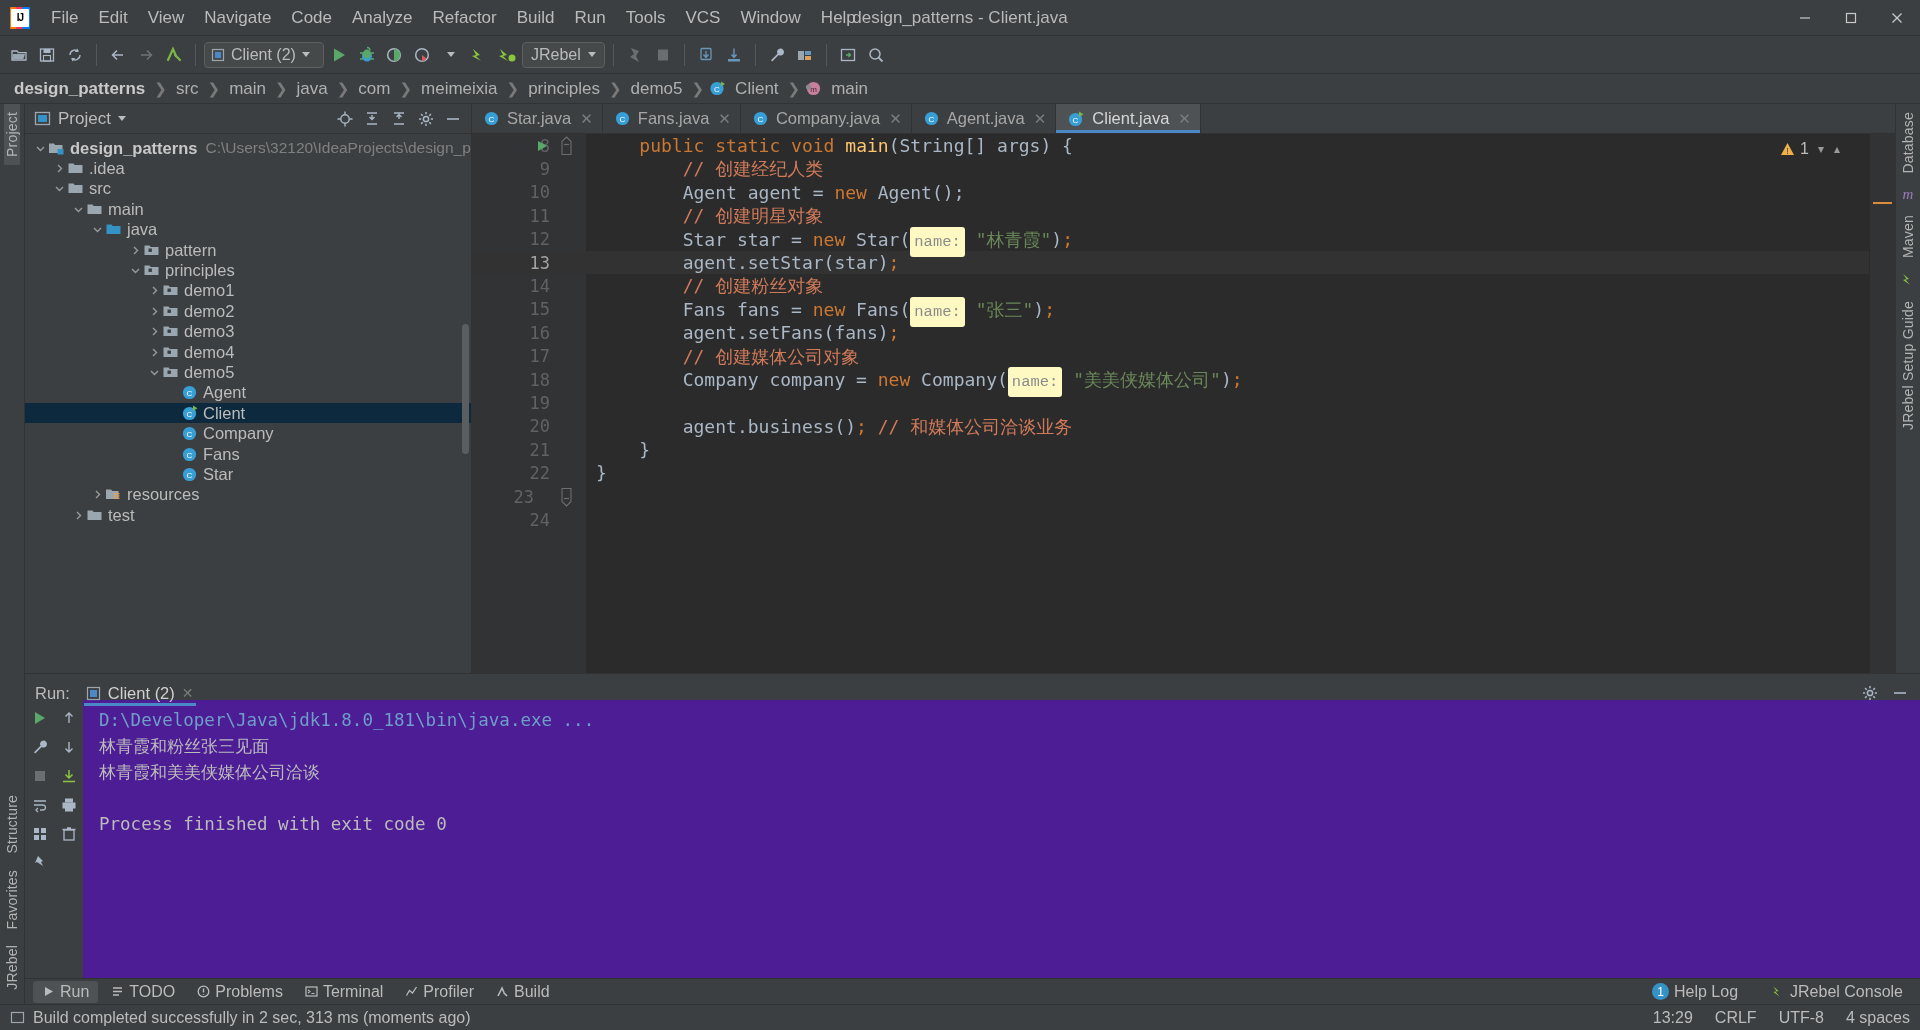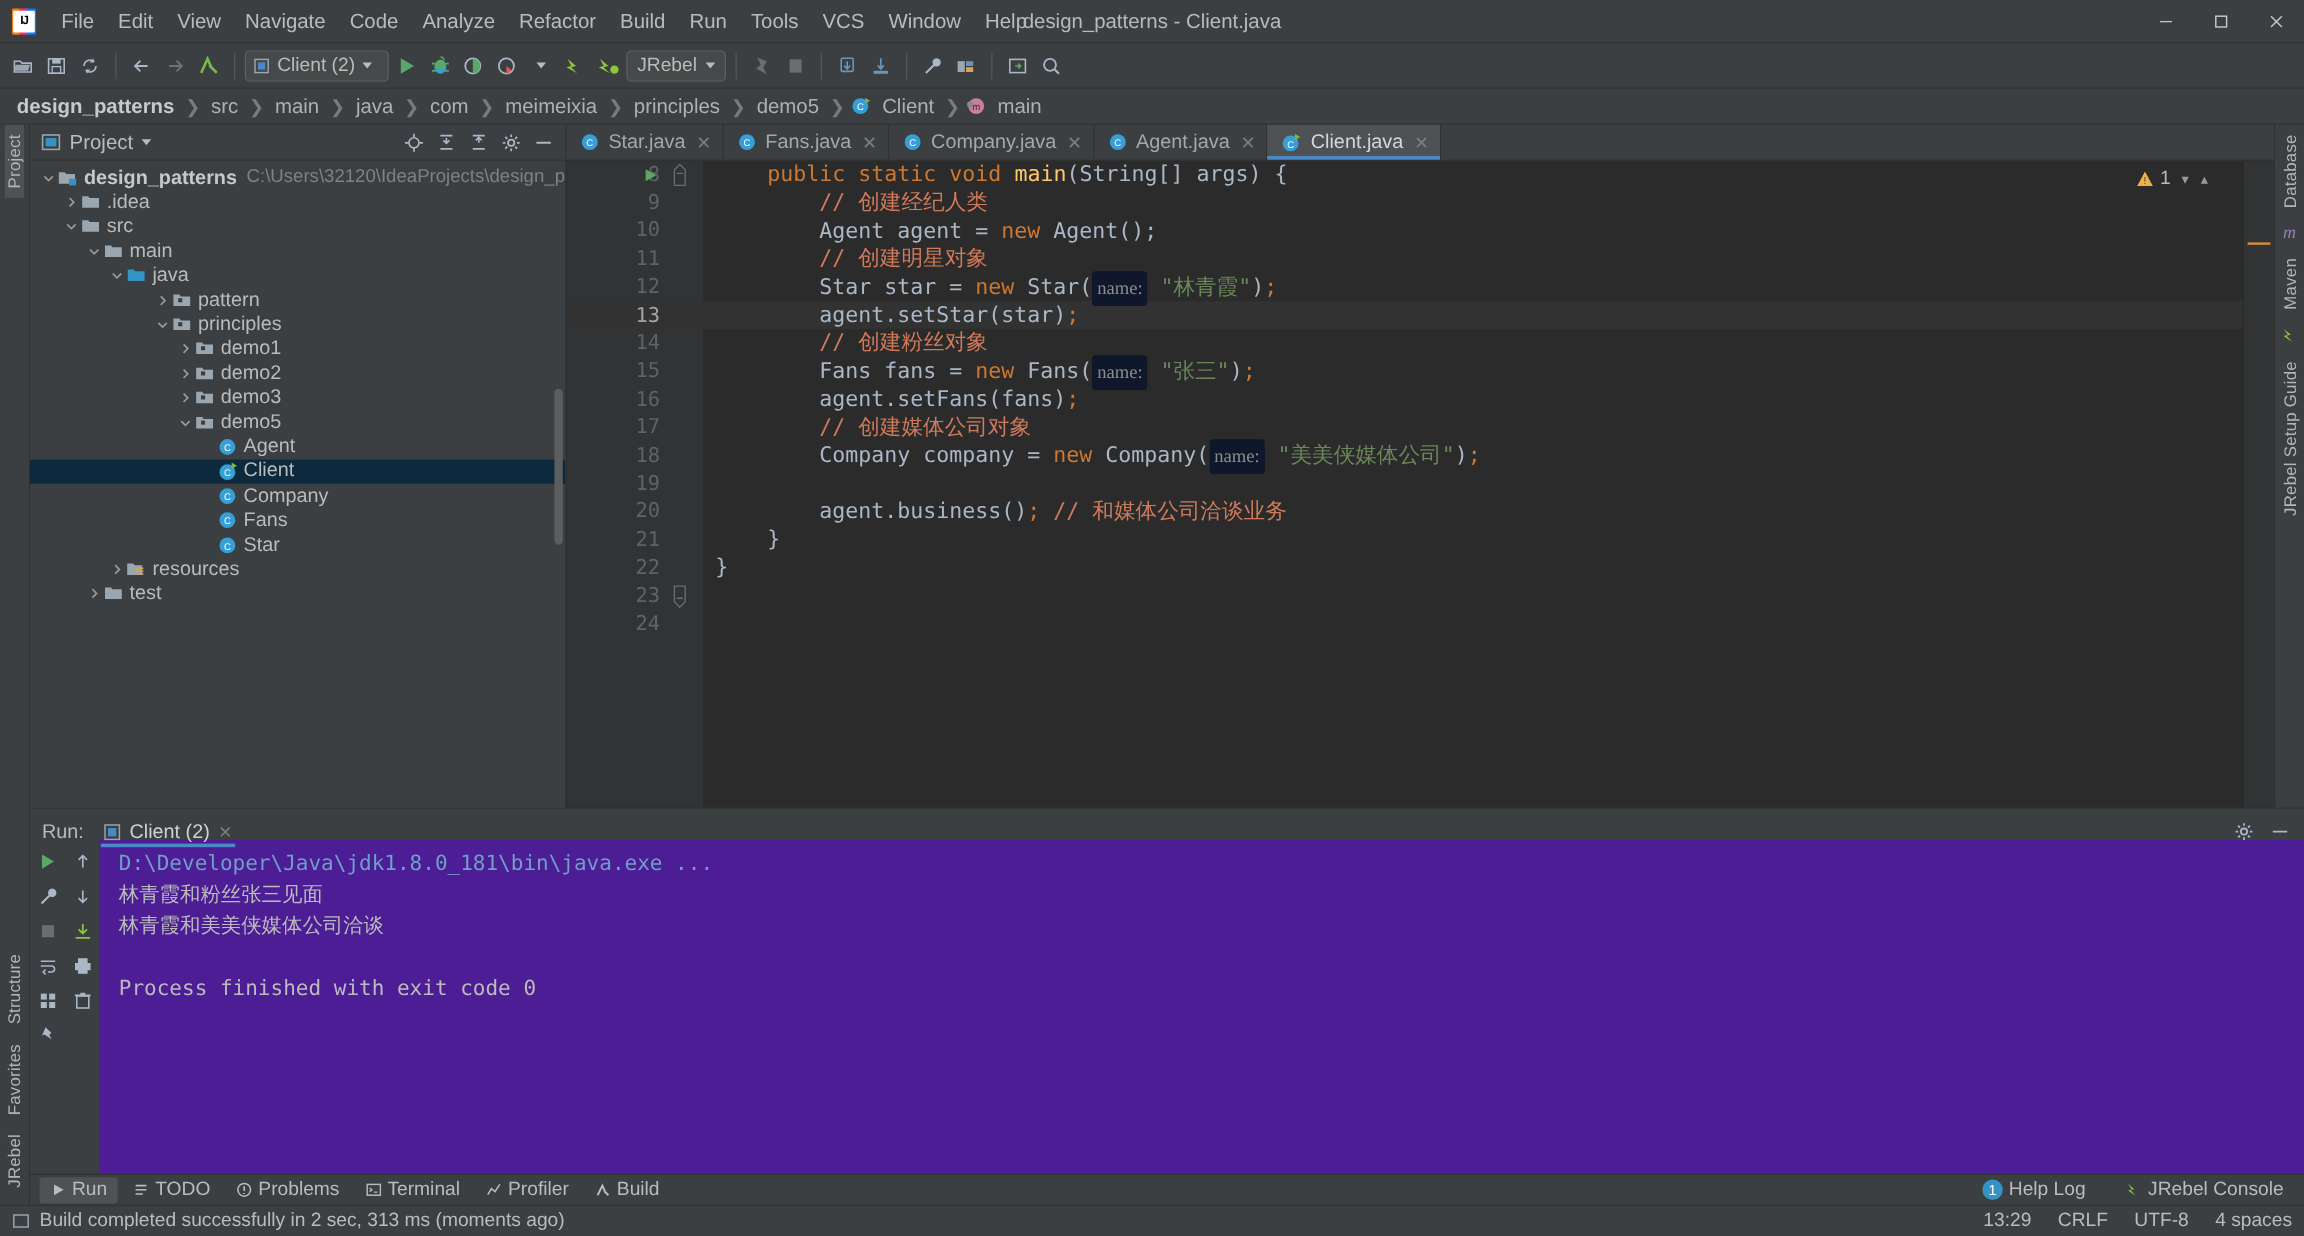--- a/index.html
+++ b/index.html
@@ -119,21 +119,21 @@
   .gline.cur { background:#323232; }
   .gmark { position:absolute; left:60px; width:20px; display:flex; align-items:center; justify-content:center; }
   .code-area { flex:1 1 auto; position:relative; overflow:hidden; font-family:"DejaVu Sans Mono", monospace; font-size:18px; }
   .cline { height:23.4px; line-height:23.4px; white-space:pre; padding-left:10px; color:#a9b7c6; }
   .cline.cur { background:#323232; }
   .kw { color:#cc7832; }
   .cmt { color:#d07a5a; }
   .str { color:#6a8759; }
   .mth { color:#ffc66d; }
   .semi { color:#cc7832; }
-  .hint { background:#0f172a; color:#8c8c8c; font-size:15.5px; padding:6px 4px; border-radius:3px; font-family:Liberation Serif, serif; }
+  .hint { background:#fef9c3; color:#8c8c8c; font-size:15.5px; padding:6px 4px; border-radius:3px; font-family:Liberation Mono, monospace; }
   .scroll-v { position:absolute; right:1px; top:100px; width:8px; height:215px; background:#595b5d; border-radius:4px; }
 
   .infostrip {
     width:26px; flex:0 0 26px; background:#313335; position:relative; border-left:1px solid #2b2b2b;
   }
   .warn-chip { position:absolute; right:55px; top:6px; display:flex; align-items:center; gap:4px; color:#bbb; font-size:16px;}
 
   
   .rrail {
     width:25px; background:#3c3f41; border-left:1px solid #323232;
@@ -650,20 +650,36 @@
                       <path d="M1.5 3.5h5l1.2 1.6h7.8v8H1.5z" fill="#9aa7b0"></path>
                       <rect x="5.5" y="6.5" width="3.4" height="3.4" fill="#3c3f41"></rect>
                     </svg>
                   </span>
                 </span>
                 <span class="tlabel">demo3</span>
               </div>
               <div class="tnode" style="padding-left: 122px;">
                 <span class="arrow">
                   <svg width="11" height="11" viewBox="0 0 11 11">
+                    <path d="M4 2l3.5 3.5L4 9" stroke="#9a9a9a" stroke-width="1.4" fill="none"></path>
+                  </svg>
+                </span>
+                <span class="ticon">
+                  <span style="display: inline-flex; align-items: center;">
+                    <svg width="17" height="17" viewBox="0 0 17 17">
+                      <path d="M1.5 3.5h5l1.2 1.6h7.8v8H1.5z" fill="#9aa7b0"></path>
+                      <rect x="5.5" y="6.5" width="3.4" height="3.4" fill="#3c3f41"></rect>
+                    </svg>
+                  </span>
+                </span>
+                <span class="tlabel">demo4</span>
+              </div>
+              <div class="tnode" style="padding-left: 122px;">
+                <span class="arrow">
+                  <svg width="11" height="11" viewBox="0 0 11 11">
                     <path d="M2 4l3.5 3.5L9 4" stroke="#9a9a9a" stroke-width="1.4" fill="none"></path>
                   </svg>
                 </span>
                 <span class="ticon">
                   <span style="display: inline-flex; align-items: center;">
                     <svg width="17" height="17" viewBox="0 0 17 17">
                       <path d="M1.5 3.5h5l1.2 1.6h7.8v8H1.5z" fill="#9aa7b0"></path>
                       <rect x="5.5" y="6.5" width="3.4" height="3.4" fill="#3c3f41"></rect>
                     </svg>
                   </span>
@@ -886,21 +902,21 @@
                 </div>
                 <div class="gline">
                   <span style="position: absolute; left: 88px; display: flex; align-items: center;">
                     <span style="display: inline-flex; align-items: center;">
                       <svg width="13" height="22" viewBox="0 0 13 22">
                         <path d="M6.5 20l4.5-4.5v-13H2v13z" fill="none" stroke="#6b6e70" stroke-width="1.1"></path>
                         <line x1="4" y1="12.5" x2="9" y2="12.5" stroke="#6b6e70" stroke-width="1.2"></line>
                       </svg>
                     </span>
                   </span>
-                  <span class="num" style="margin-right: 36px;">23</span>
+                  <span class="num" style="margin-right: 52px;">23</span>
                 </div>
                 <div class="gline">
                   <span class="num" style="margin-right: 36px;">24</span>
                 </div>
               </div>
             <div class="code-area" id="code">
                 <div class="cline"><span>    </span><span class="kw">public</span><span> </span><span class="kw">static</span><span> </span><span class="kw">void</span><span> </span><span class="mth">main</span><span>(String[] args) {</span></div>
                 <div class="cline"><span>        </span><span class="cmt">// 创建经纪人类</span></div>
                 <div class="cline"><span>        Agent agent = </span><span class="kw">new</span><span> Agent();</span></div>
                 <div class="cline"><span>        </span><span class="cmt">// 创建明星对象</span></div>

